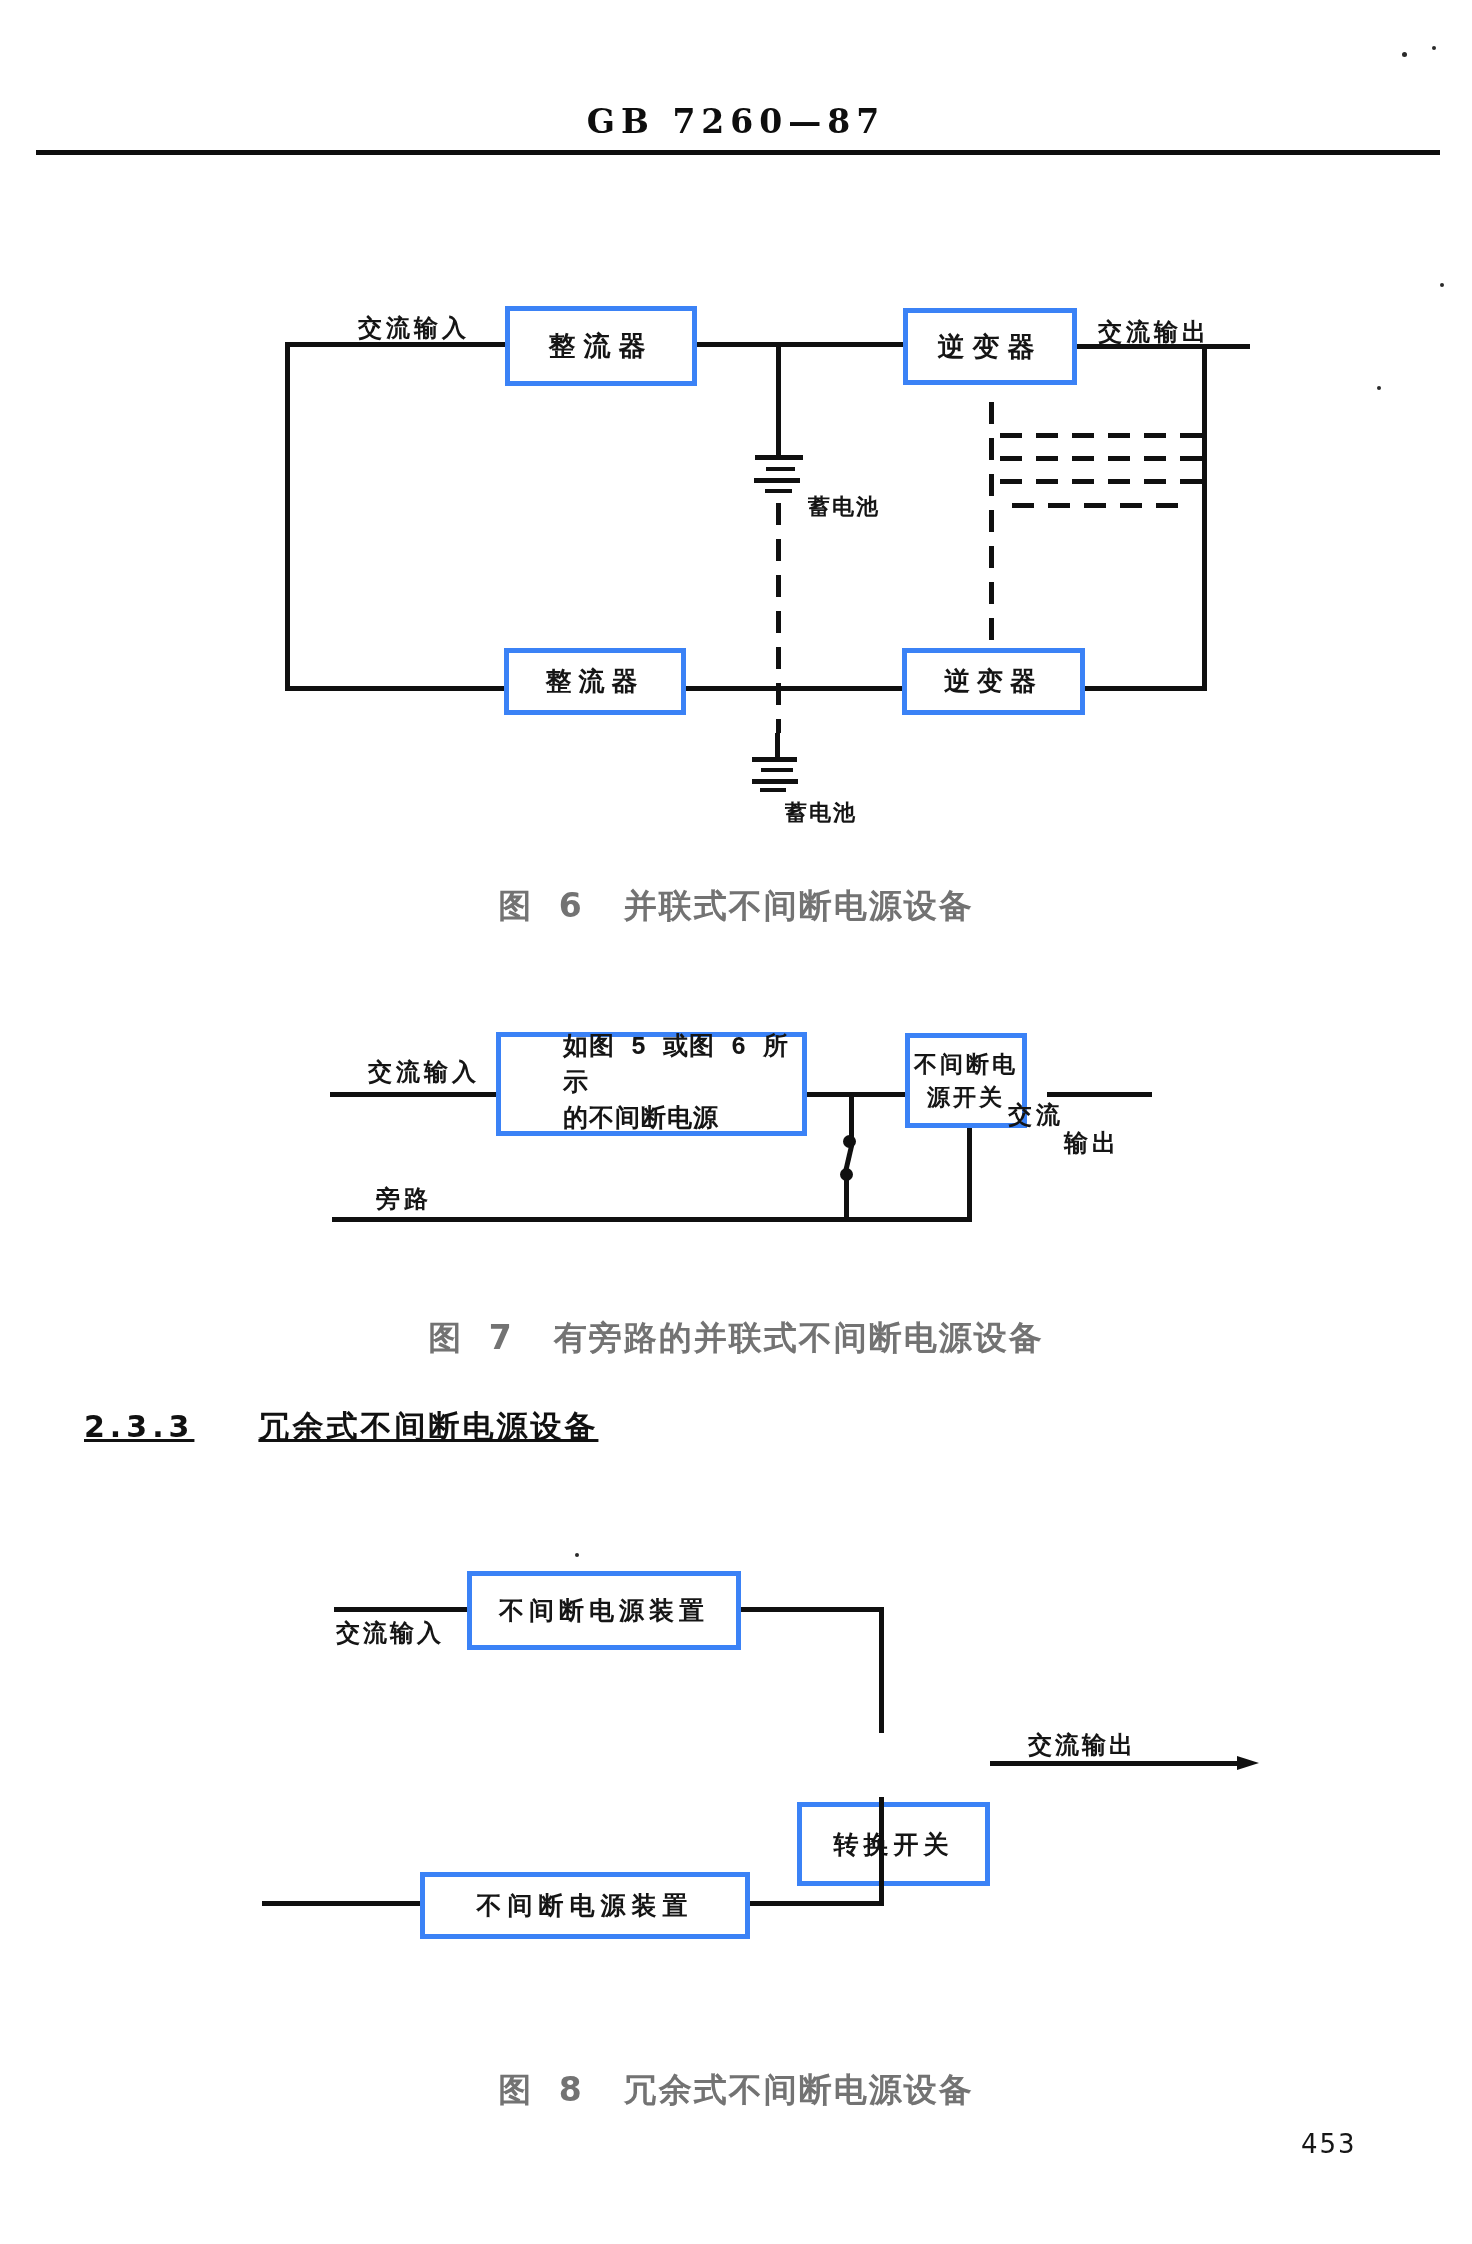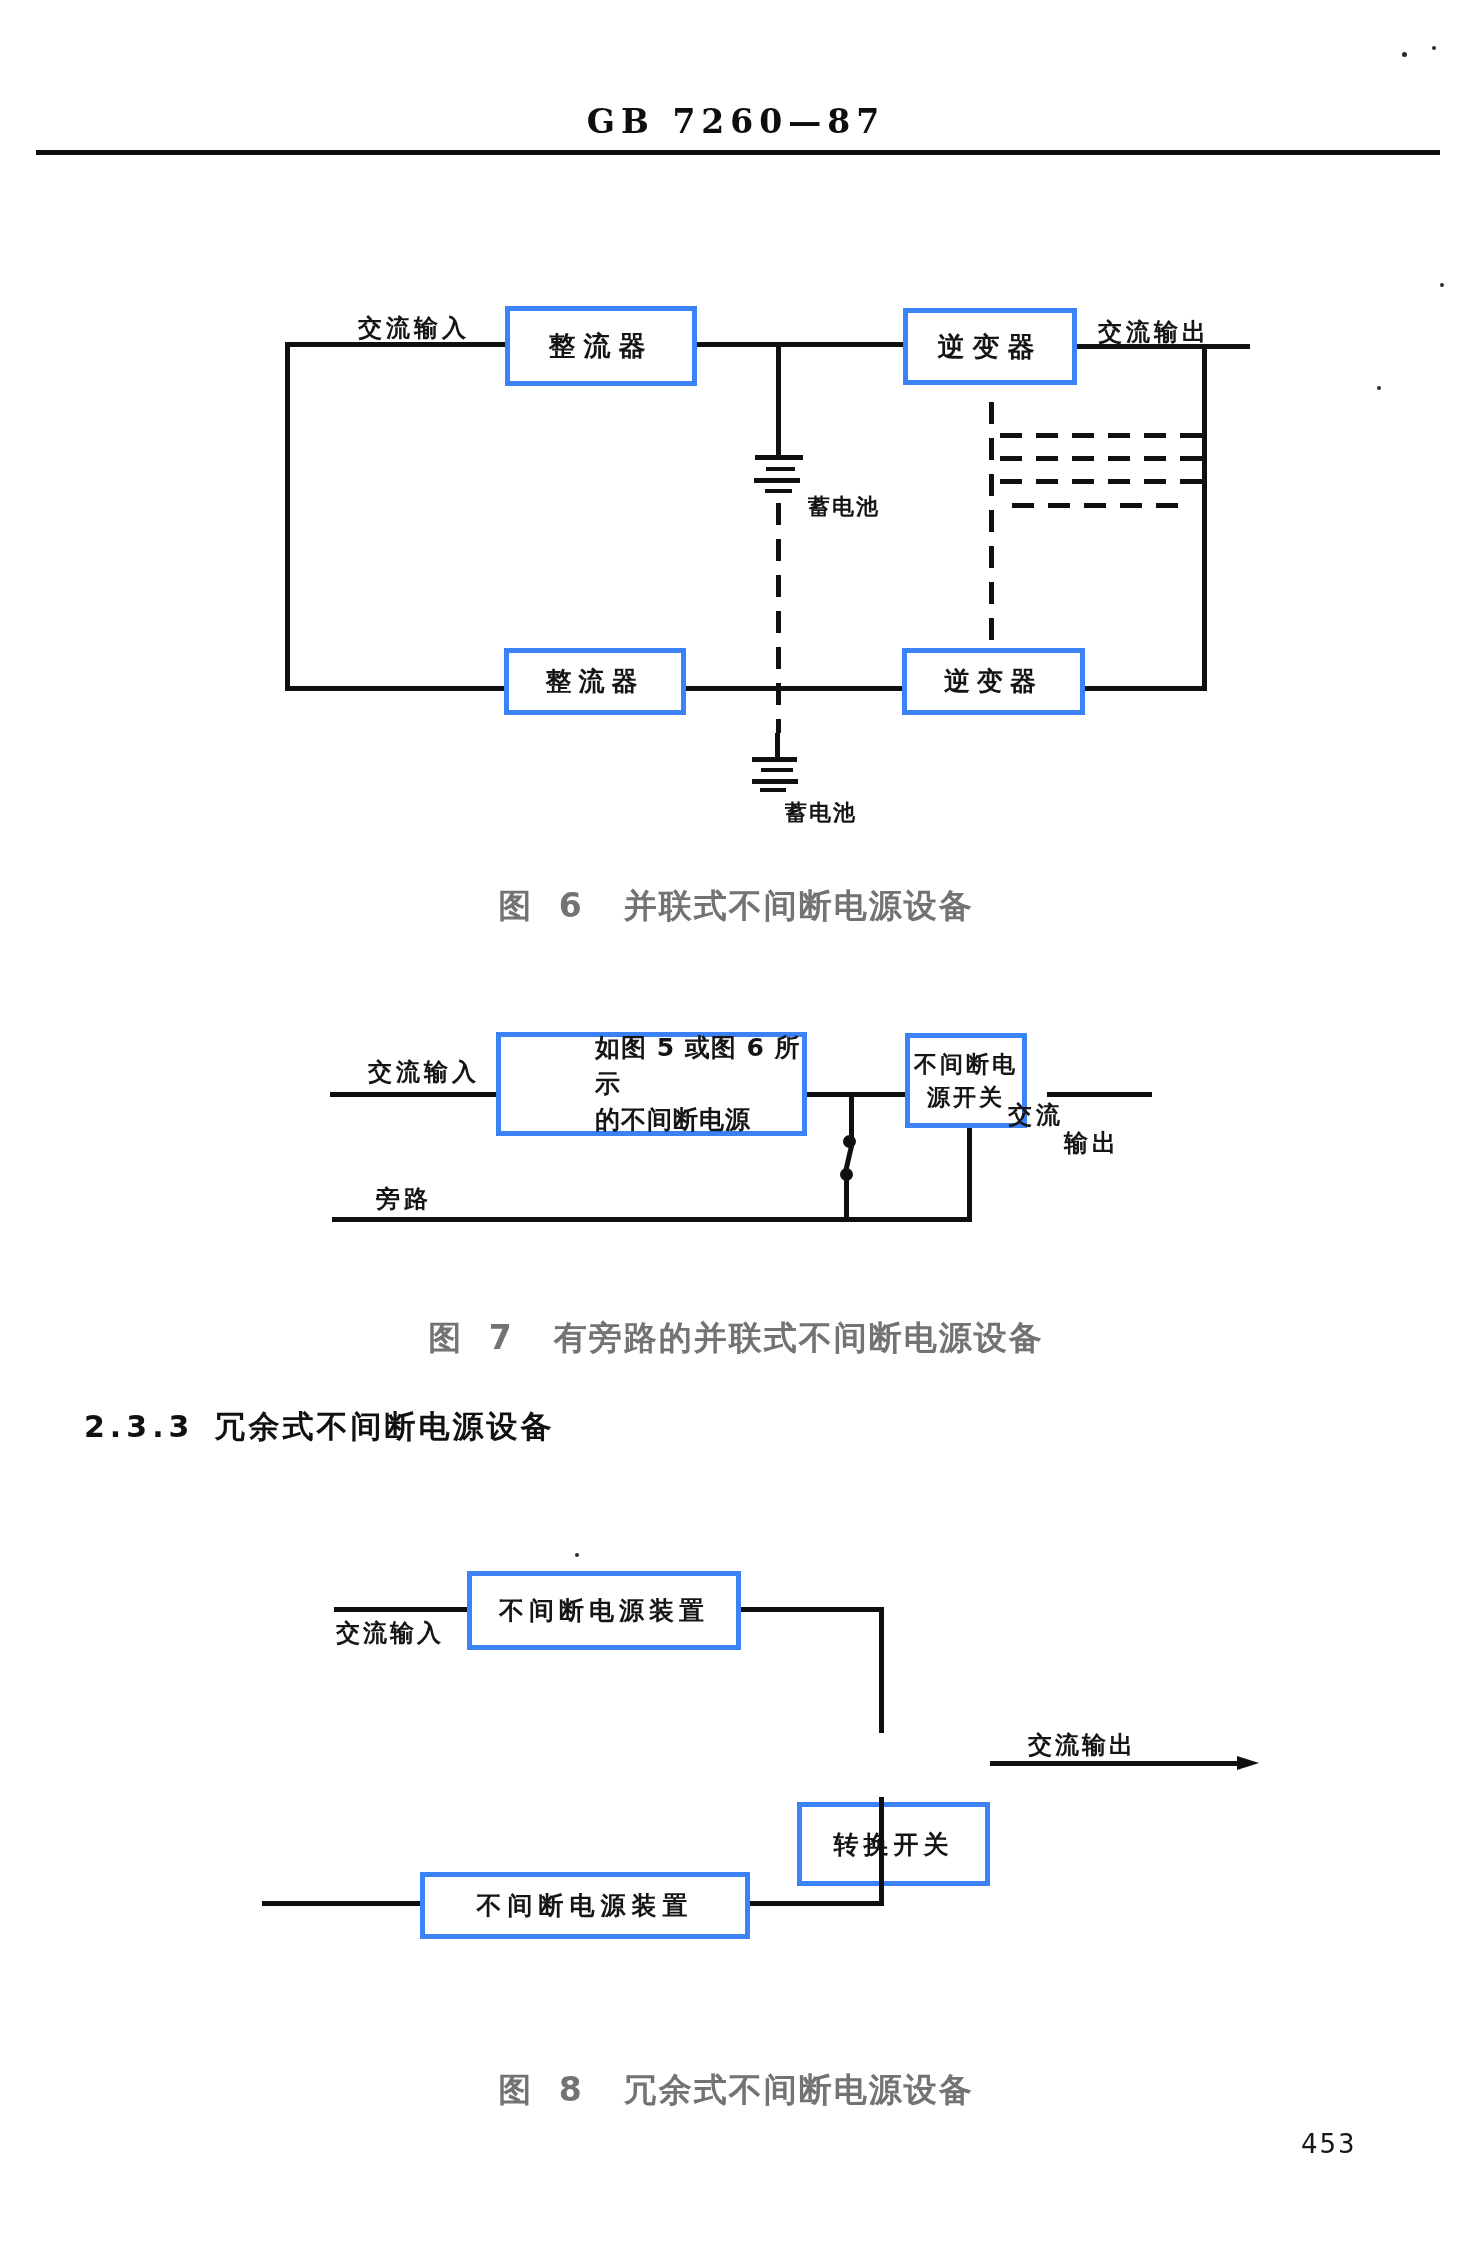--- a/index.html
+++ b/index.html
@@ -31,21 +31,21 @@
     font-size:33px;font-weight:700;letter-spacing:2px;color:#737373;
   }
   .caption .cap-num{margin-right:34px;letter-spacing:8px;}
   .hdr{
     position:absolute;left:0;right:0;top:102px;text-align:center;
     font-family:"DejaVu Serif","Liberation Serif",serif;
     font-weight:700;font-size:33px;letter-spacing:6px;color:#0e0e0e;
   }
   .rule{position:absolute;left:36px;top:150px;width:1404px;height:5px;background:#0e0e0e;}
   .section-head{
-    position:absolute;left:84px;top:1406px;display:flex;align-items:baseline;gap:20px;
+    position:absolute;left:84px;top:1406px;display:flex;align-items:baseline;gap:64px;text-decoration:underline;
   }
   .section-head .num{font-weight:700;font-size:30px;letter-spacing:5px;}
   .section-head .ttl{font-weight:700;font-size:31px;letter-spacing:3px;}
   .pageno{position:absolute;left:1301px;top:2129px;font-size:26px;letter-spacing:2px;color:#161616;}
   .arrow-r{
     position:absolute;width:0;height:0;
     border-left:22px solid #101010;
     border-top:7px solid transparent;border-bottom:7px solid transparent;
   }
   .box .two-line{line-height:36px;}
@@ -113,21 +113,21 @@
     <span class="lbl" style="left:785px;top:798px;font-size:22px;letter-spacing:2px;">蓄电池</span>
   </div>
 
   <div class="caption" style="top:884px;">
     <span class="cap-num">图 6</span><span>并联式不间断电源设备</span>
   </div>
 
   <div>
     <i class="ln" style="left:330px;top:1092px;width:166px;height:5px;"></i>
     <div class="box" style="left:496px;top:1032px;width:311px;height:104px;font-size:25px;justify-content:flex-start;">
-      <div class="two-line" style="padding-left:94px;letter-spacing:1px;">
+      <div class="two-line" style="padding-left:62px;letter-spacing:1px;font-family:Liberation Mono, monospace;">
         <div>如图 5 或图 6 所示</div>
         <div>的不间断电源</div>
       </div>
     </div>
     <i class="ln" style="left:807px;top:1092px;width:98px;height:5px;"></i>
     <div class="box" style="left:905px;top:1033px;width:122px;height:95px;font-size:23px;">
       <div class="two-line" style="text-align:center;line-height:33px;letter-spacing:3px;">
         <div>不间断电</div>
         <div>源开关</div>
       </div>

